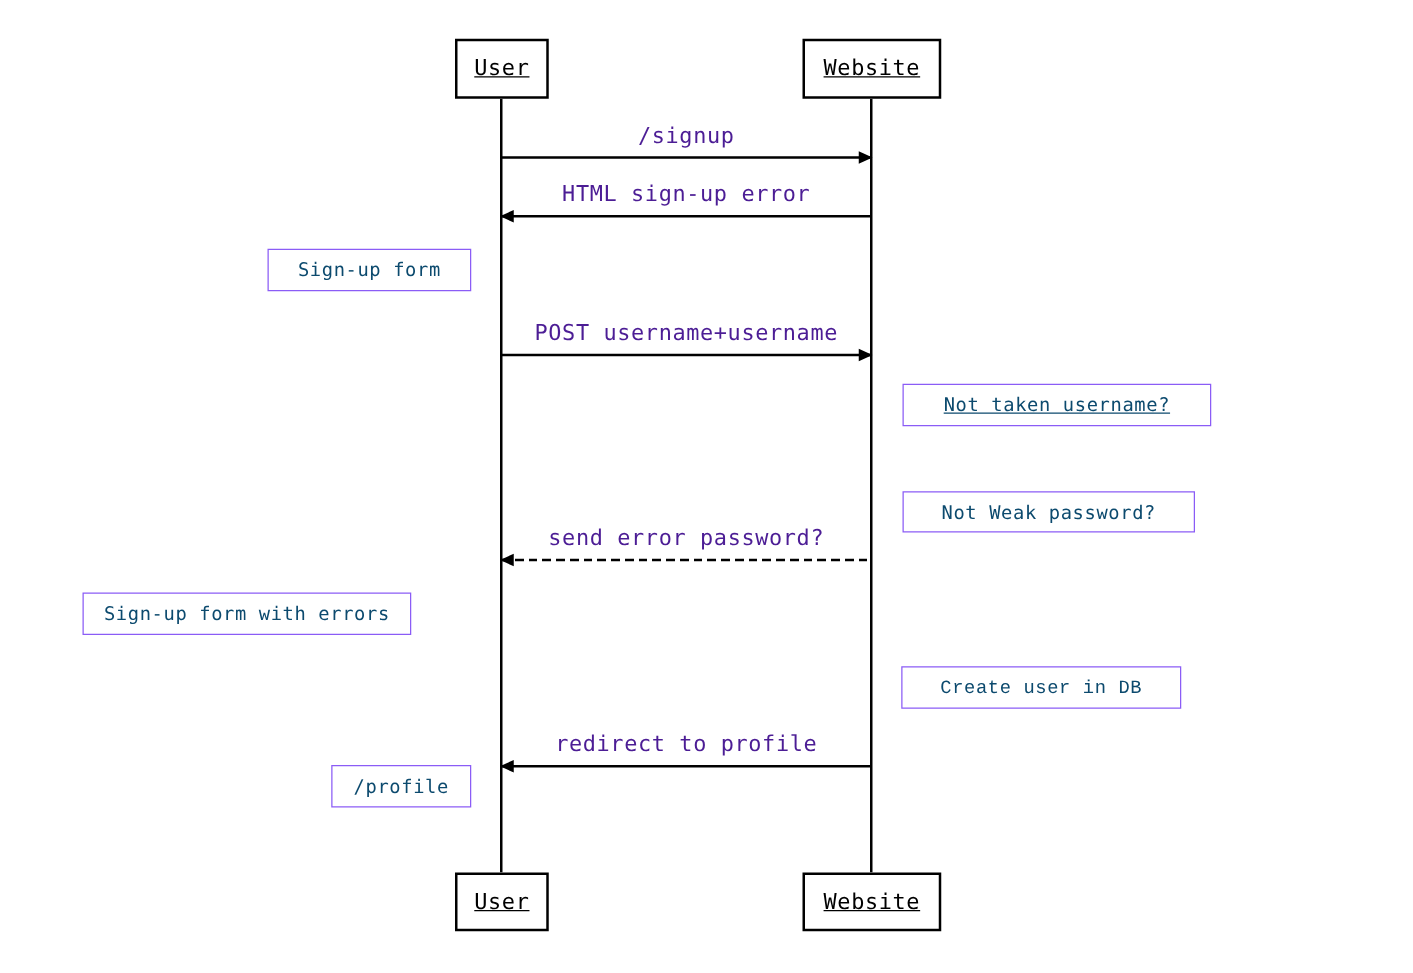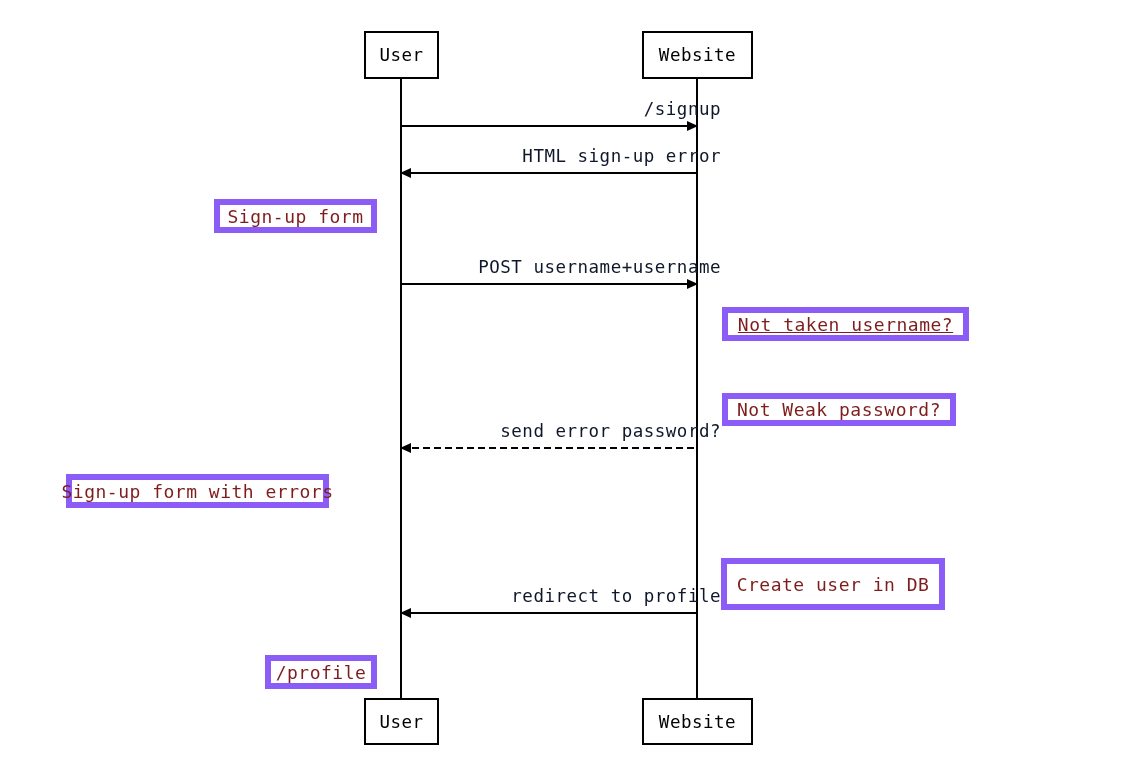--- a/index.html
+++ b/index.html
@@ -26,42 +26,43 @@
     border: 2px solid #000000;
     background: #ffffff;
     display: flex;
     align-items: center;
     justify-content: center;
     font-size: 17.5px;
     letter-spacing: 0.5px;
     color: #000000;
     white-space: nowrap;
     z-index: 3;
+    text-decoration: underline;
   }
 
   
   .lifeline {
     position: absolute;
     width: 2px;
     background: #000000;
     z-index: 1;
   }
 
   
   .note {
     position: absolute;
     box-sizing: border-box;
-    border: 6px solid #8b5cf6;
+    border: 1px solid #8b5cf6;
     background: #ffffff;
     display: flex;
     align-items: center;
     justify-content: center;
-    font-size: 18px;
+    font-size: 15px;
     letter-spacing: 0.5px;
-    color: #7f1d1d;
+    color: #0c4a6e;
     white-space: nowrap;
     z-index: 4;
   }
 
   
   .message {
     position: absolute;
     z-index: 2;
   }
   .msg-line {
@@ -95,27 +96,26 @@
     left: -1px;
     border-top: 5px solid transparent;
     border-bottom: 5px solid transparent;
     border-right: 11px solid #000000;
   }
   .msg-label {
     position: absolute;
     bottom: 7px;
     left: 0;
     width: 100%;
-    text-align: right;
+    text-align: center;
     font-size: 17.5px;
     letter-spacing: 0.5px;
-    color: #0f172a;
+    color: #4c1d95;
     white-space: nowrap;
     line-height: 1;
-    padding-left: 24px;
   }
 </style>
 </head>
 <body>
 
 <div id="diagram-root">
 
   <div class="lifeline" style="left:400px; top:79px; height:619px;"></div>
   <div class="lifeline" style="left:696px; top:79px; height:619px;"></div>
 
@@ -168,27 +168,27 @@
   <div class="message" style="left:401px; top:447px; width:296px;">
     <div class="msg-line dashed"></div>
     <div class="arrowhead left"></div>
     <div class="msg-label">send error password?</div>
   </div>
 
   <div class="note" style="left:66px; top:474px; width:263px; height:34px;">
     <span>Sign-up form with errors</span>
   </div>
 
-  <div class="note" style="left:721px; top:558px; width:224px; height:52px;">
+  <div class="note" style="left:721px; top:533px; width:224px; height:34px;font-family:Liberation Mono, monospace;">
     <span>Create user in DB</span>
   </div>
 
   <div class="message" style="left:401px; top:612px; width:296px;">
     <div class="msg-line"></div>
     <div class="arrowhead left"></div>
     <div class="msg-label">redirect to profile</div>
   </div>
 
-  <div class="note" style="left:265px; top:655px; width:112px; height:34px;align-items:center;">
+  <div class="note" style="left:265px; top:612px; width:112px; height:34px;align-items:center;">
     <span>/profile</span>
   </div>
 
 </div>
 
 </body></html>

